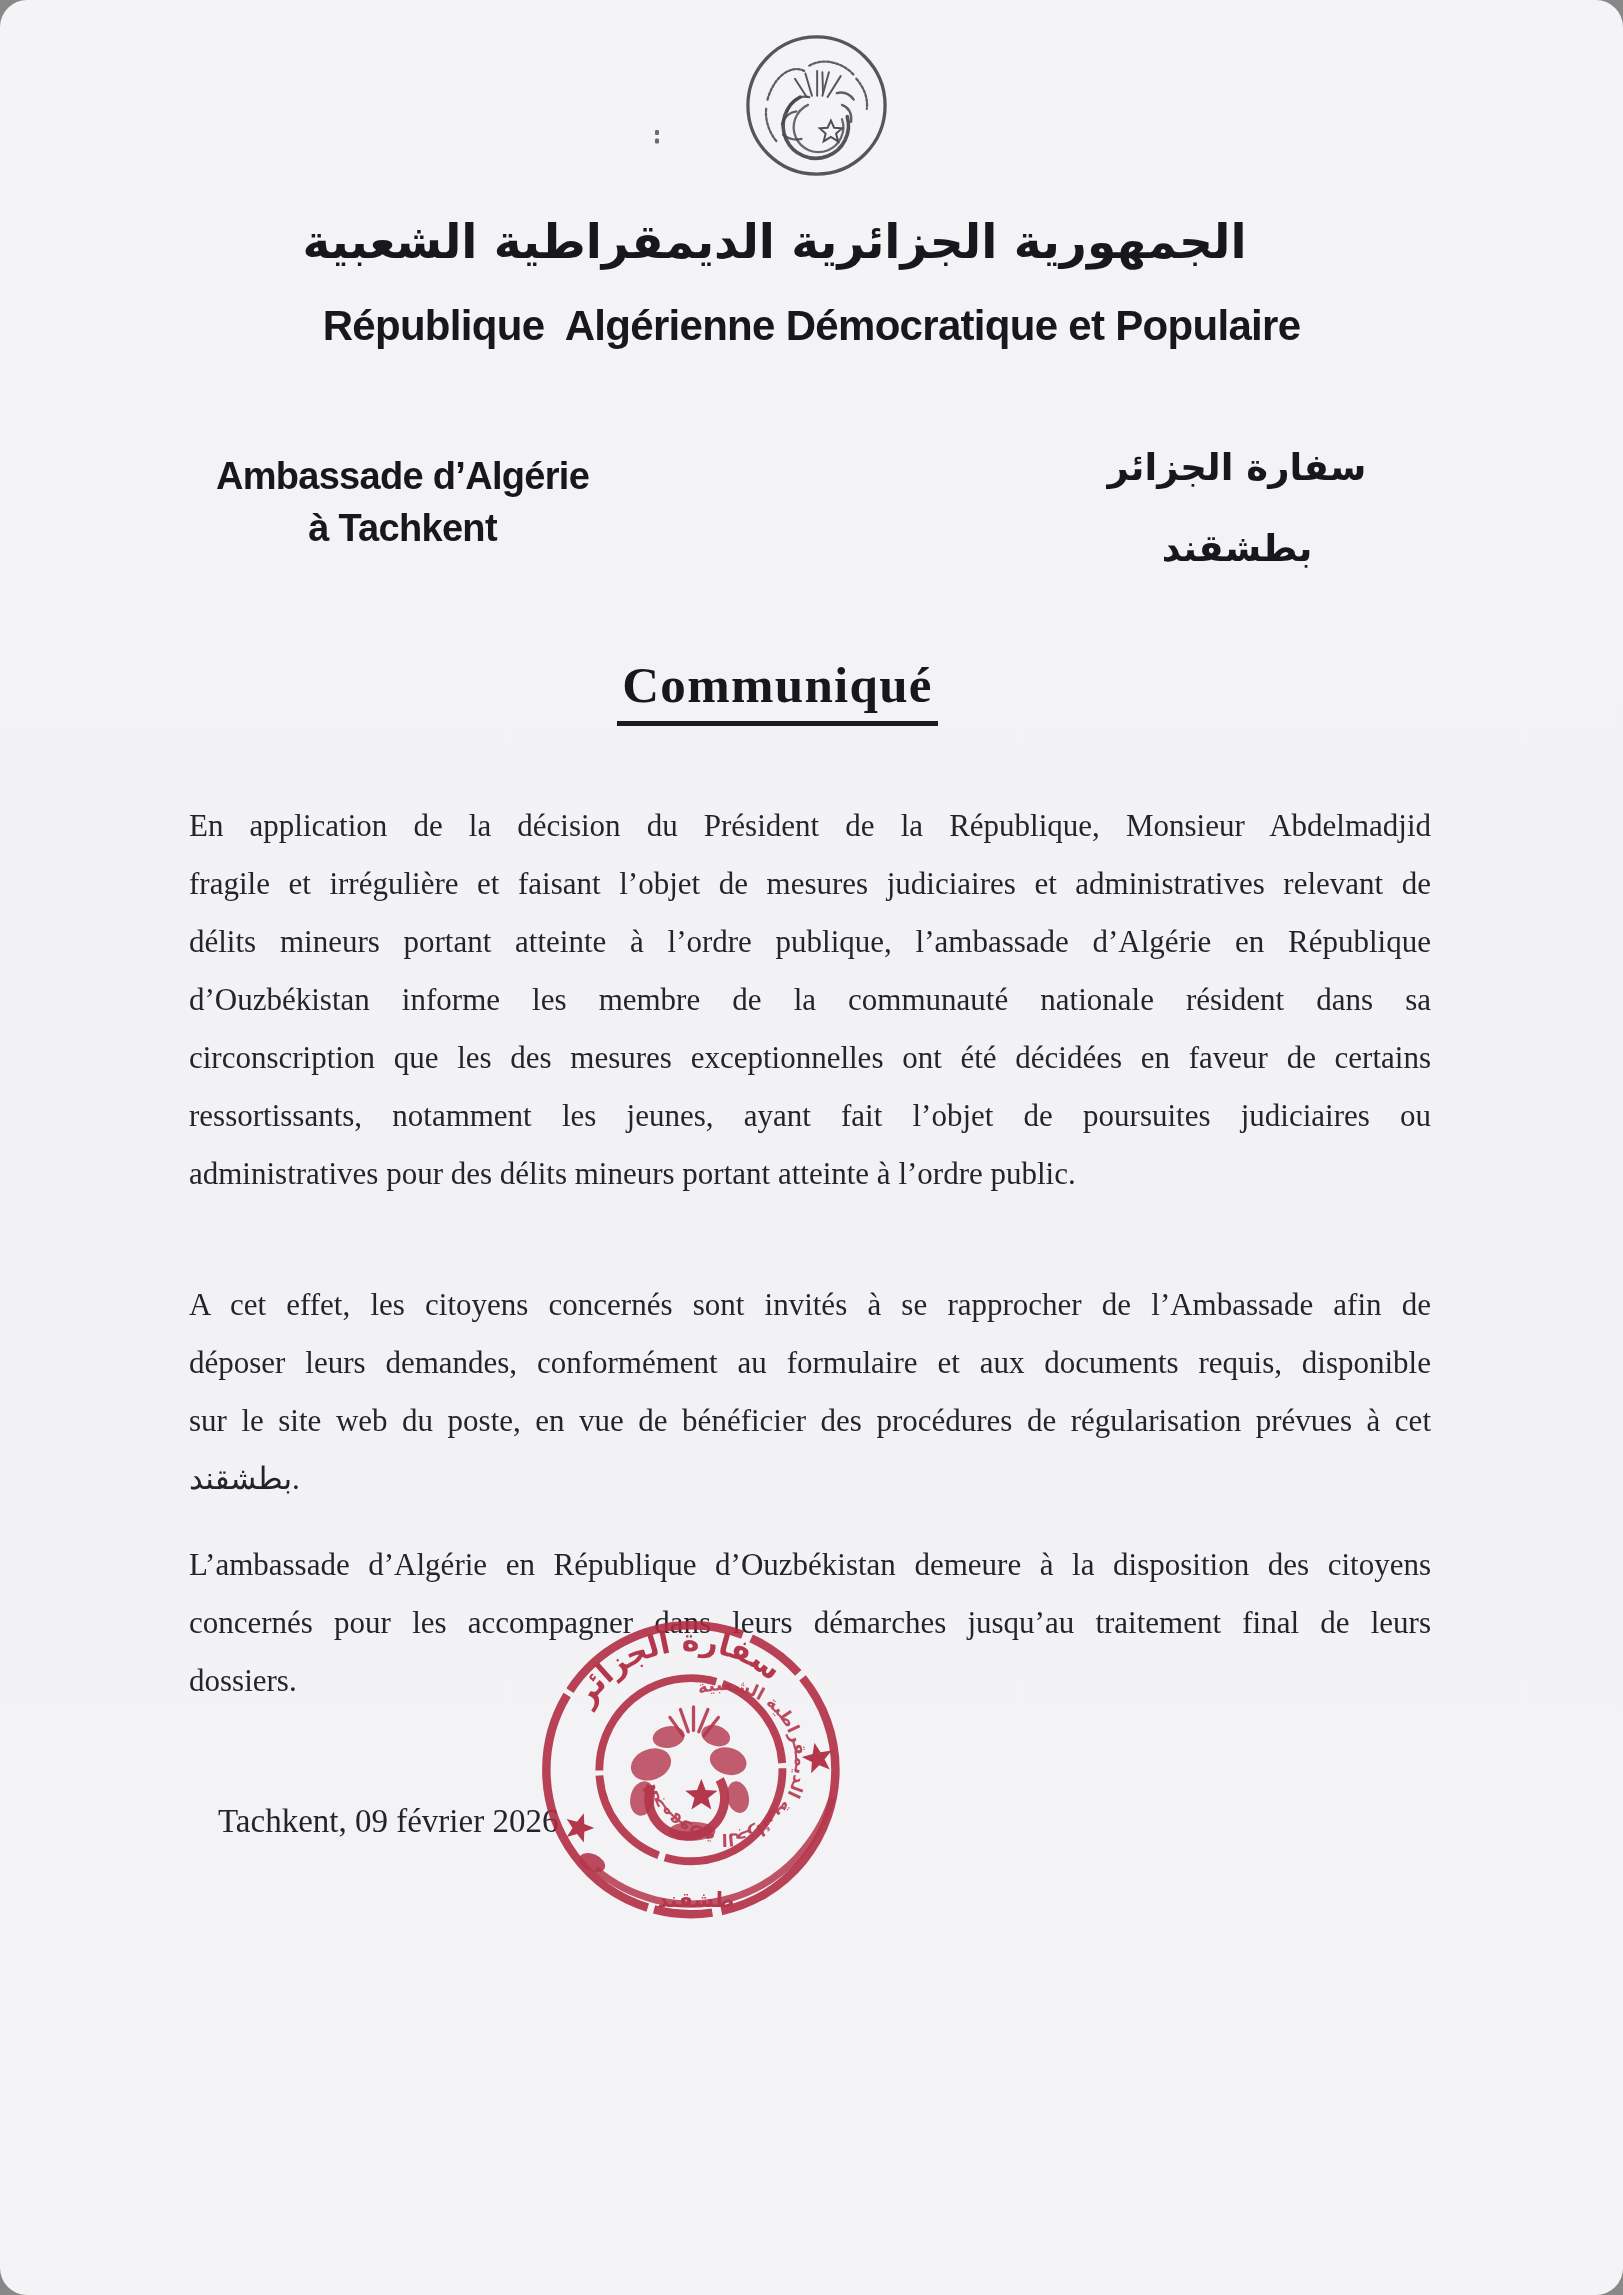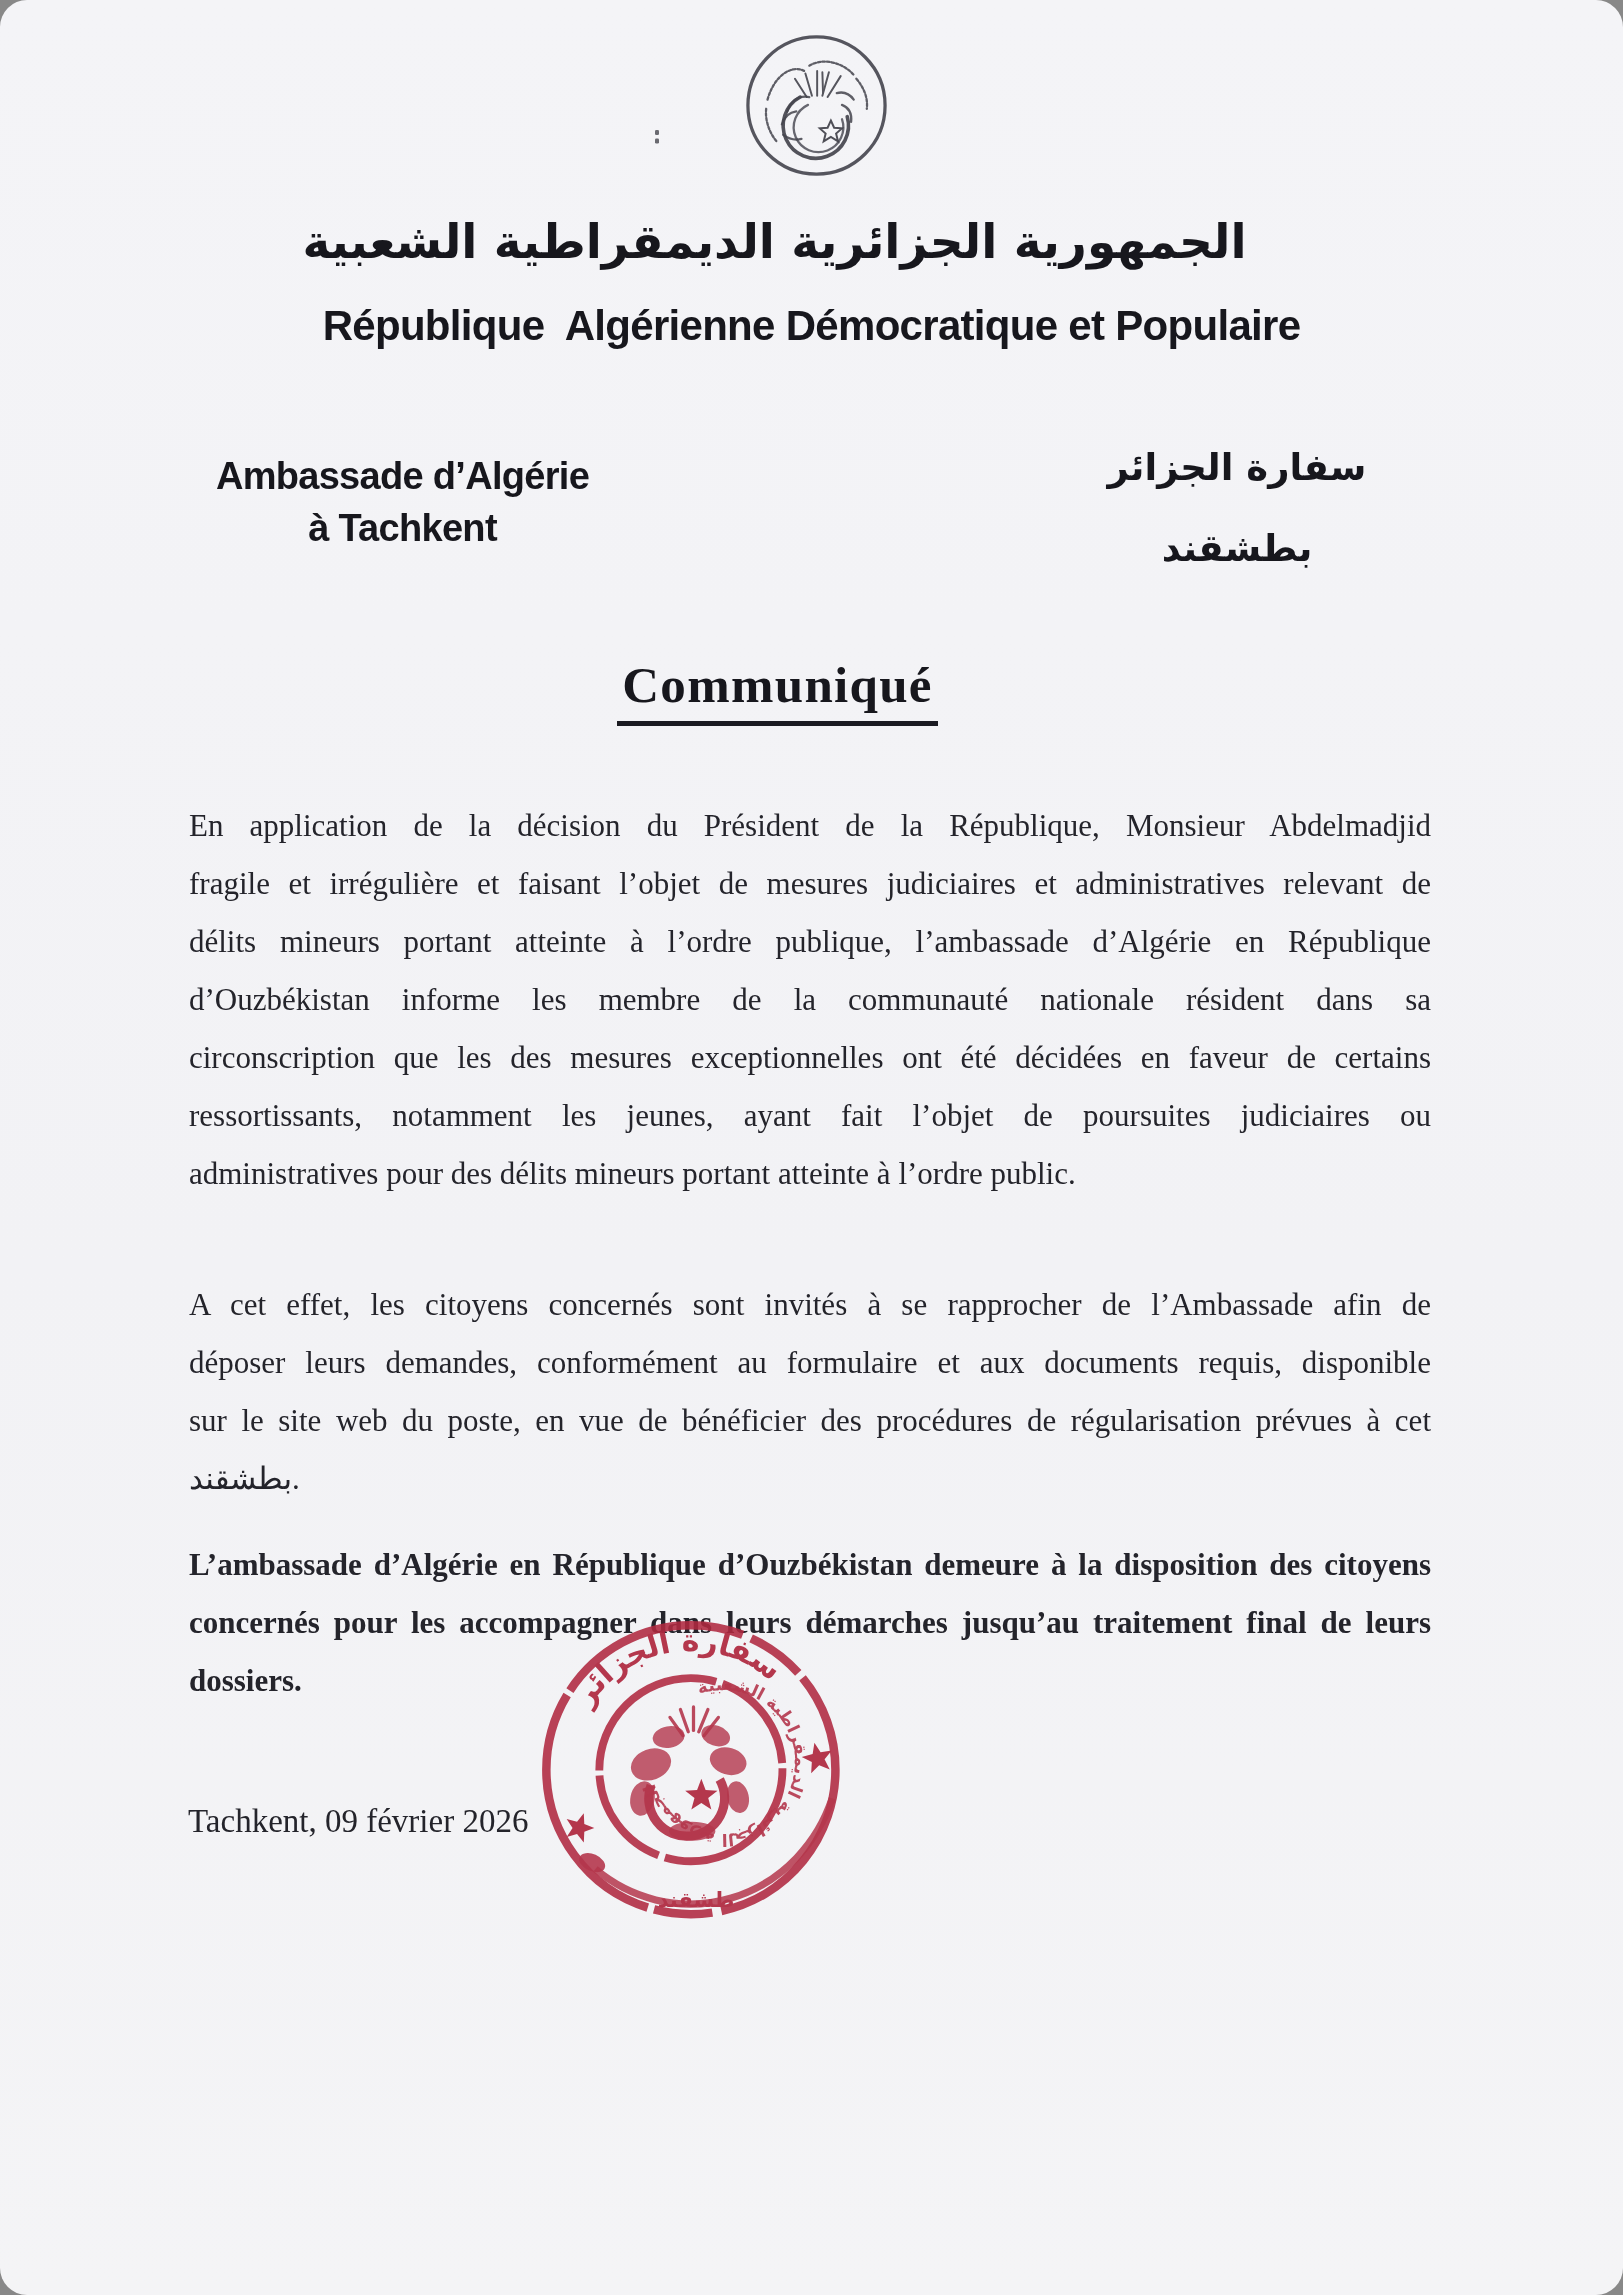--- a/index.html
+++ b/index.html
@@ -49,22 +49,22 @@
   
   .para{left:189px;width:1242px;font-size:31px;color:#24242b;}
   .para .line{
     height:58px;line-height:58px;
     text-align:justify;text-align-last:justify;
     white-space:normal;
   }
   .para .line.last{text-align-last:left;}
   .p1{top:797px;}
   .p2{top:1276px;}
-  .p3{top:1536px;font-weight:bold;}
-  .date-line{left:188px;top:1801px;font-size:33px;line-height:41px;color:#24242b;}
+  .p3{top:1536px;}
+  .date-line{left:218px;top:1801px;font-size:33px;line-height:41px;color:#24242b;}
   
   .stamp{left:530px;top:1602px;width:327px;height:357px;opacity:.93;}
   .stamp text{font-family:"DejaVu Sans", sans-serif;font-weight:bold;}
 </style>
 </head>
 <body>
 
 <div class="page">
 
   <div class="abs tiny-mark"></div>

